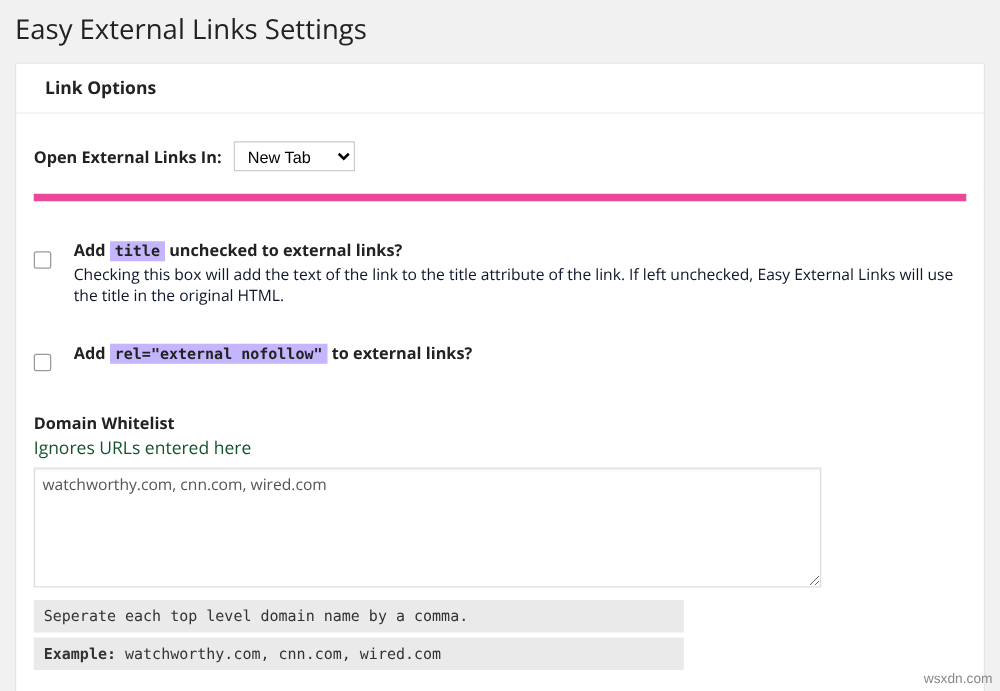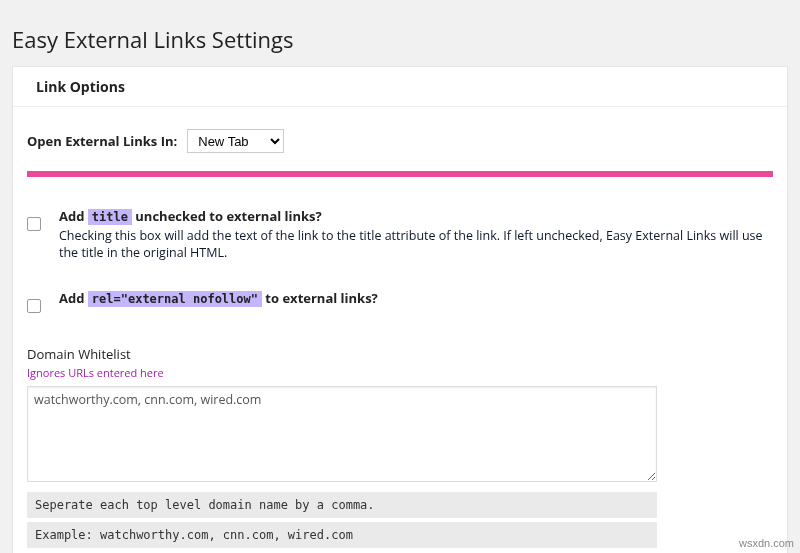--- a/index.html
+++ b/index.html
@@ -15,21 +15,21 @@
       padding: 0;
       width: 800px;
     }
     .wrap {
       padding: 0 2px;
     }
     h1.page-title {
       font-size: 22px;
       font-weight: 400;
       color: #222;
-      padding: 25px 15px 4px 10px;
+      padding: 9px 15px 4px 10px;
       line-height: 29px;
     }
     .postbox {
       background: #fff;
       border: 1px solid #e5e5e5;
       box-shadow: 0 1px 1px rgba(0,0,0,0.04);
       margin: 8px 10px 16px 10px;
     }
     .postbox h3 {
       font-size: 14px;
@@ -94,28 +94,28 @@
     code.inline {
       background: #c4b5fd;
       padding: 1px 4px;
       font-family: Menlo, Consolas, monospace;
       font-size: 12px;
       font-weight: 700;
       color: #222;
       border-radius: 0;
     }
     .whitelist-label {
-      font-weight: 400;
+      font-weight: 700;
       color: #222;
       font-size: 13px;
       margin-bottom: 2px;
     }
     .whitelist-ignores {
-      font-size: 11px;
-      color: #a21caf;
+      font-size: 14px;
+      color: #14532d;
       margin-bottom: 6px;
     }
     textarea.whitelist {
       width: 630px;
       max-width: 100%;
       height: 96px;
       border: 1px solid #ddd;
       padding: 4px 6px;
       font-size: 12.5px;
       font-family: inherit;
@@ -123,28 +123,28 @@
       resize: both;
       box-shadow: inset 0 1px 2px rgba(0,0,0,0.07);
     }
     .code-hint {
       background: #eaeaea;
       padding: 6px 8px;
       margin-top: 6px;
       font-family: Menlo, Consolas, monospace;
       font-size: 12px;
       color: #333;
-      width: 630px;
+      width: 520px;
       max-width: 100%;
     }
     .code-hint + .code-hint {
       margin-top: 4px;
     }
     .code-hint b {
-      font-weight: 400;
+      font-weight: 700;
     }
     .watermark {
       position: fixed;
       right: 6px;
       bottom: 4px;
       font-size: 11px;
       color: #888;
       font-family: Arial, sans-serif;
       text-align: center;
     }

